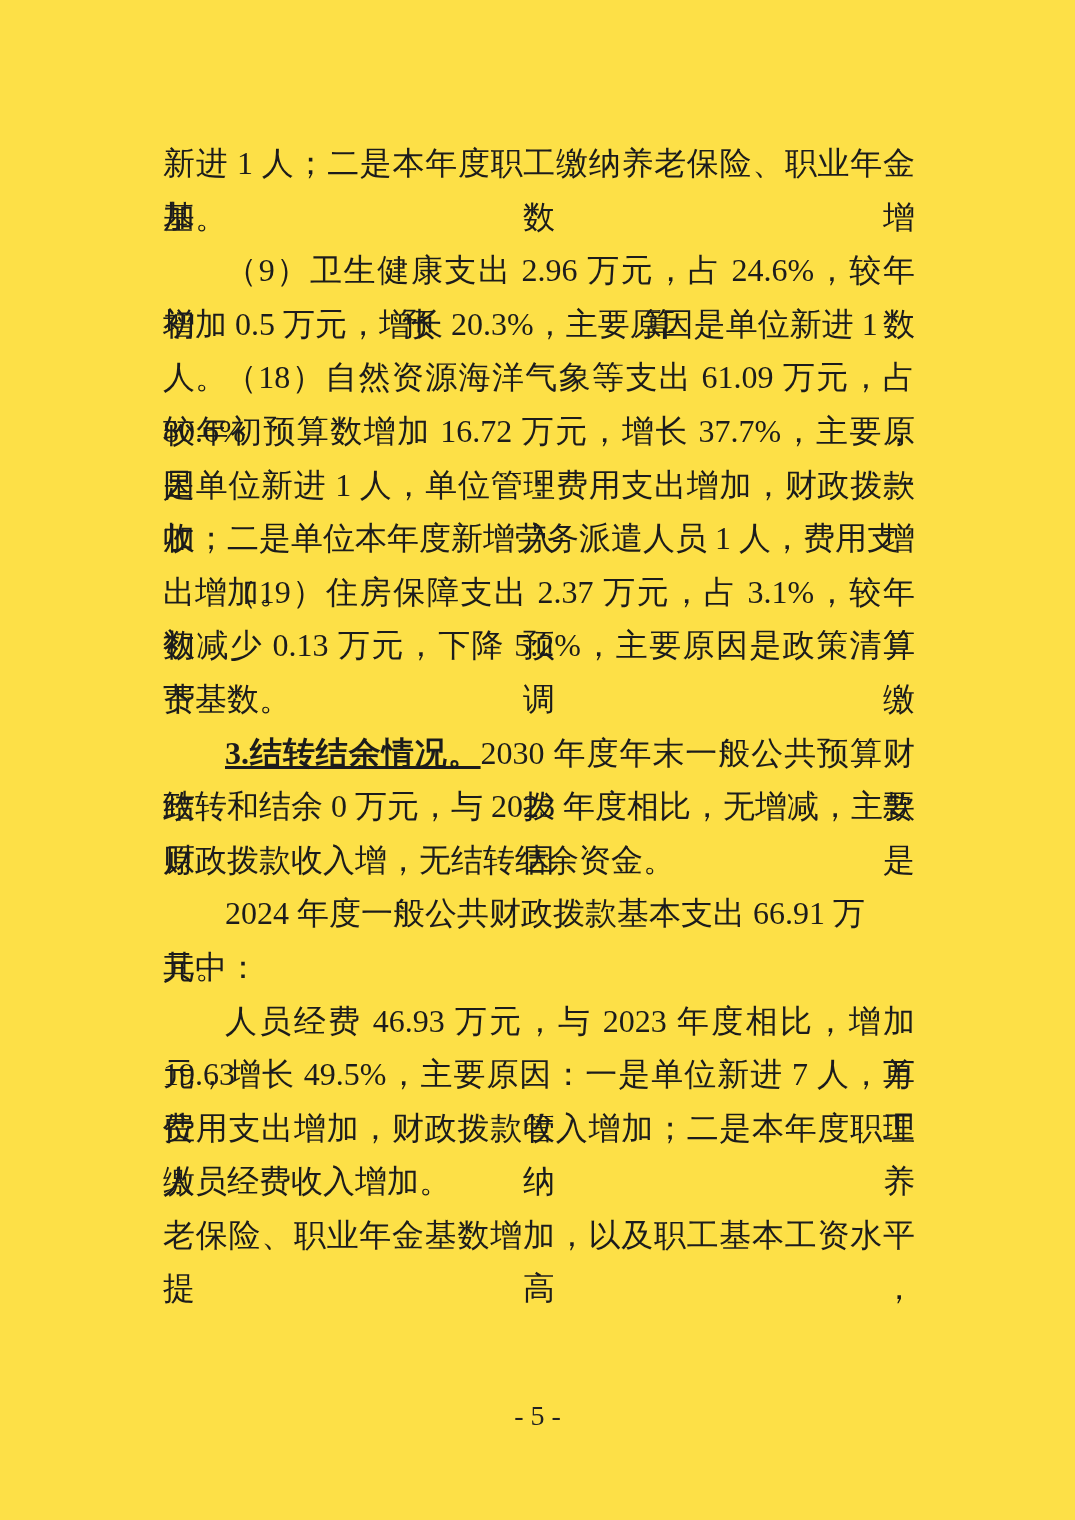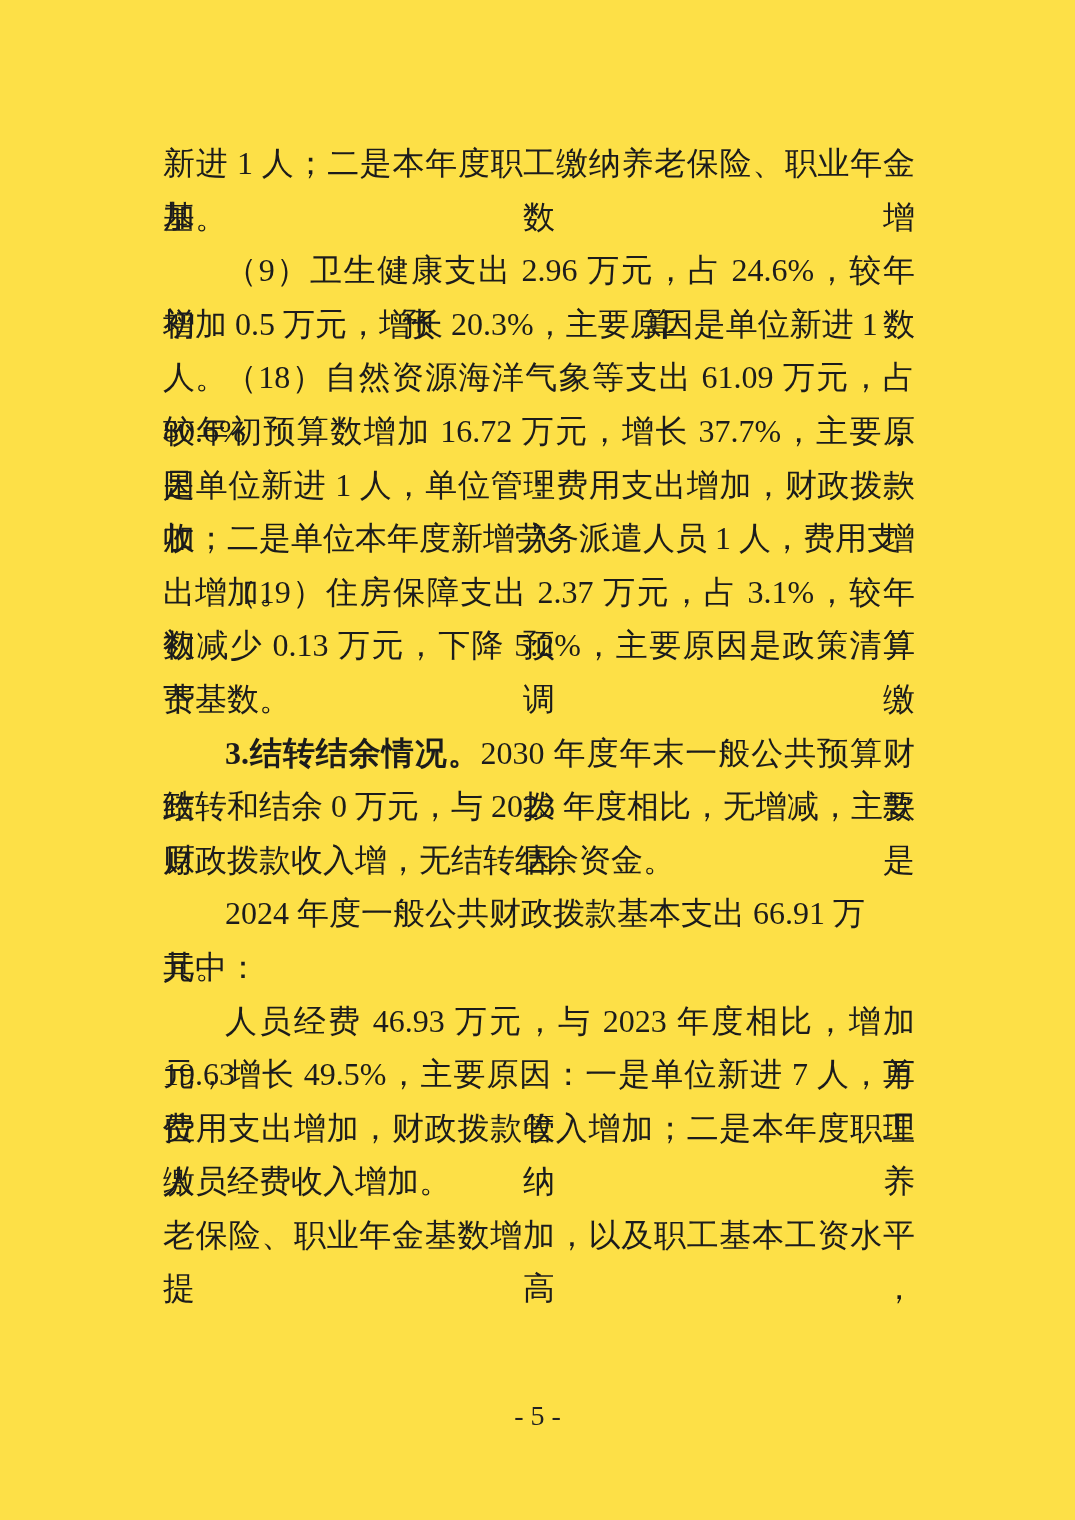--- a/index.html
+++ b/index.html
@@ -31,20 +31,21 @@
   }
   .line.fill {
     text-align: justify;
     text-align-last: justify;
   }
   .line.indent {
     text-indent: 62px;
   }
   .seg.bold {
     font-weight: 700;
+    text-decoration: underline;
   }
   .footer {
     position: absolute;
     top: 1400px;
     left: 0;
     width: 100%;
     text-align: center;
     font-size: 28px;
     line-height: 32px;
     color: #222222;

